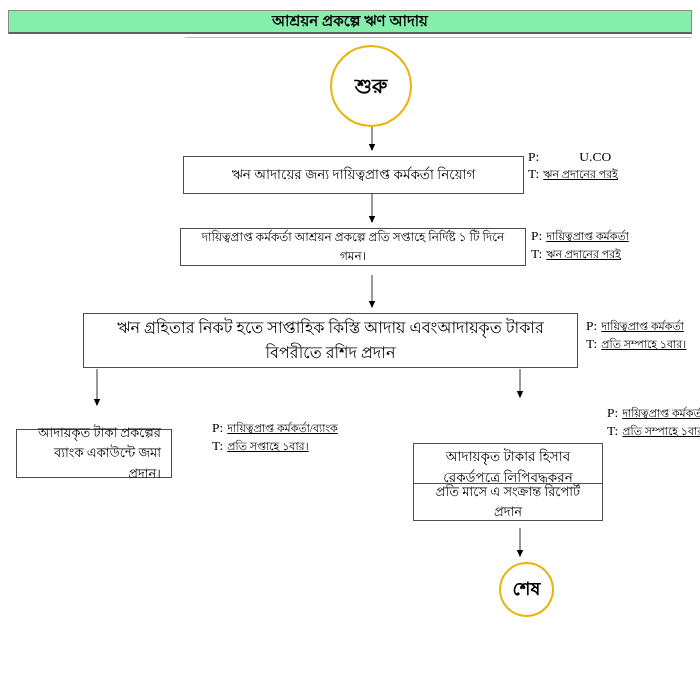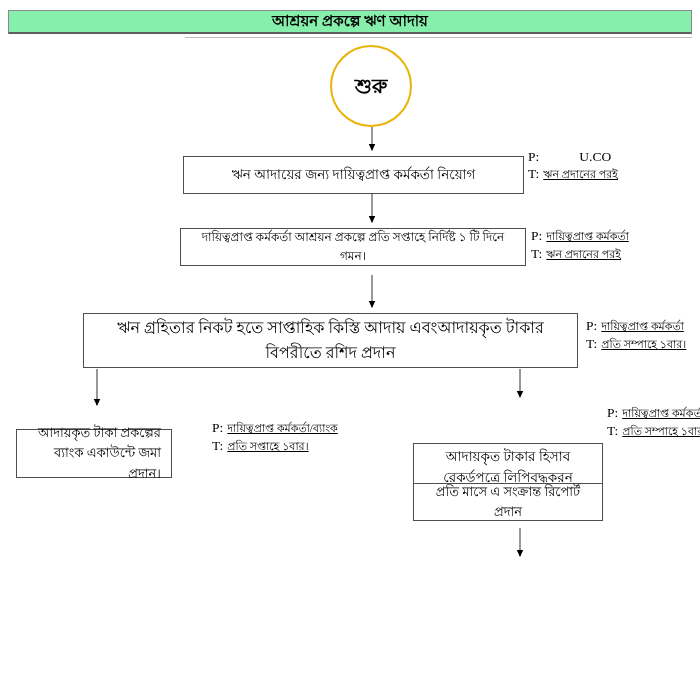--- a/index.html
+++ b/index.html
@@ -157,14 +157,15 @@
       <span class="ann-text">দায়িত্বপ্রাপ্ত কর্মকর্তা</span>
     </div>
     <div class="ann-row">
       <span class="ann-prefix">T:</span>
       <span class="ann-text">প্রতি সম্পাহে ১বার।</span>
     </div>
   </div>
 
   <div class="node box6">প্রতি মাসে এ সংক্রান্ত রিপোর্ট প্রদান</div>
 
+  <div class="node circle end-circle">শেষ</div>
 
 </div>
 
 </body></html>

